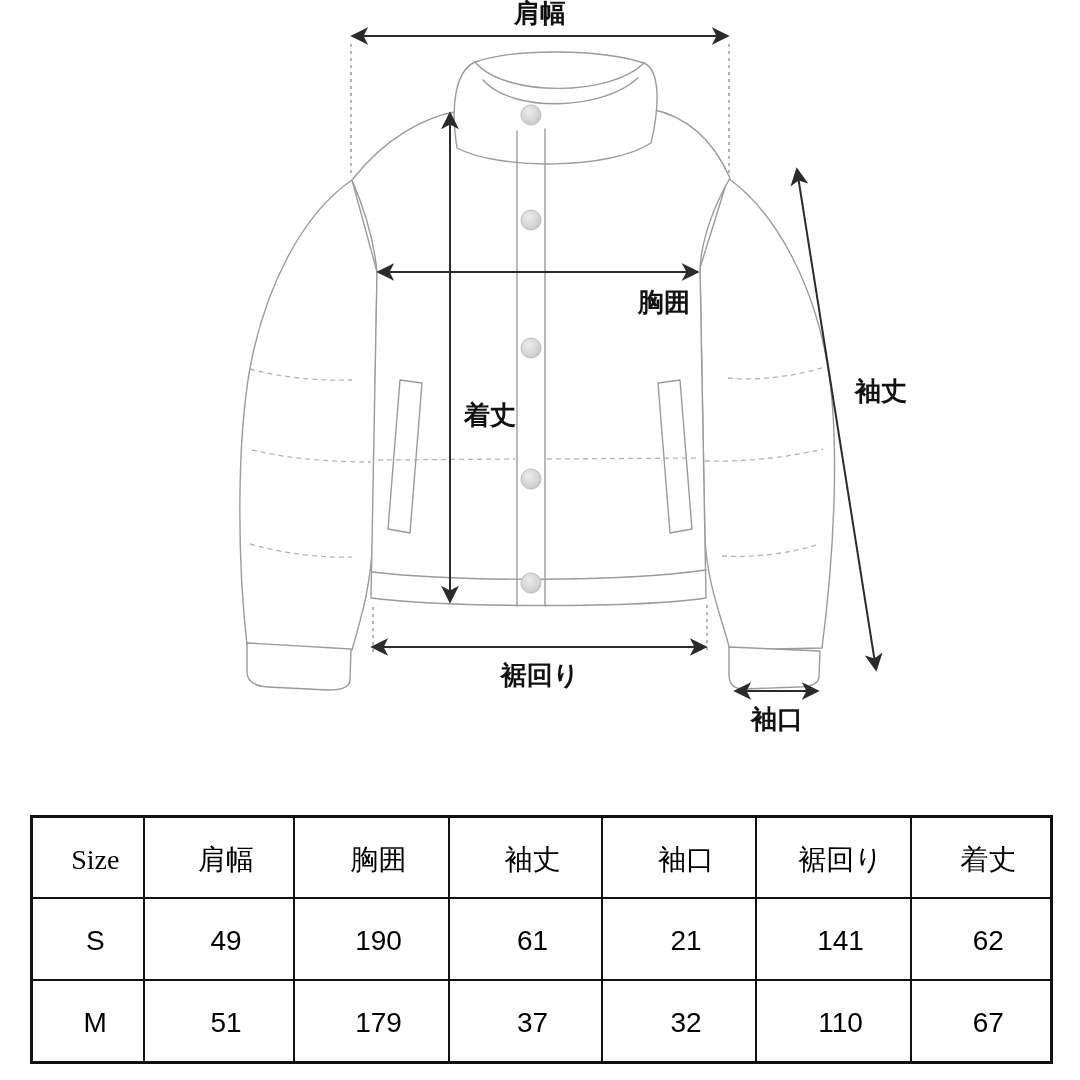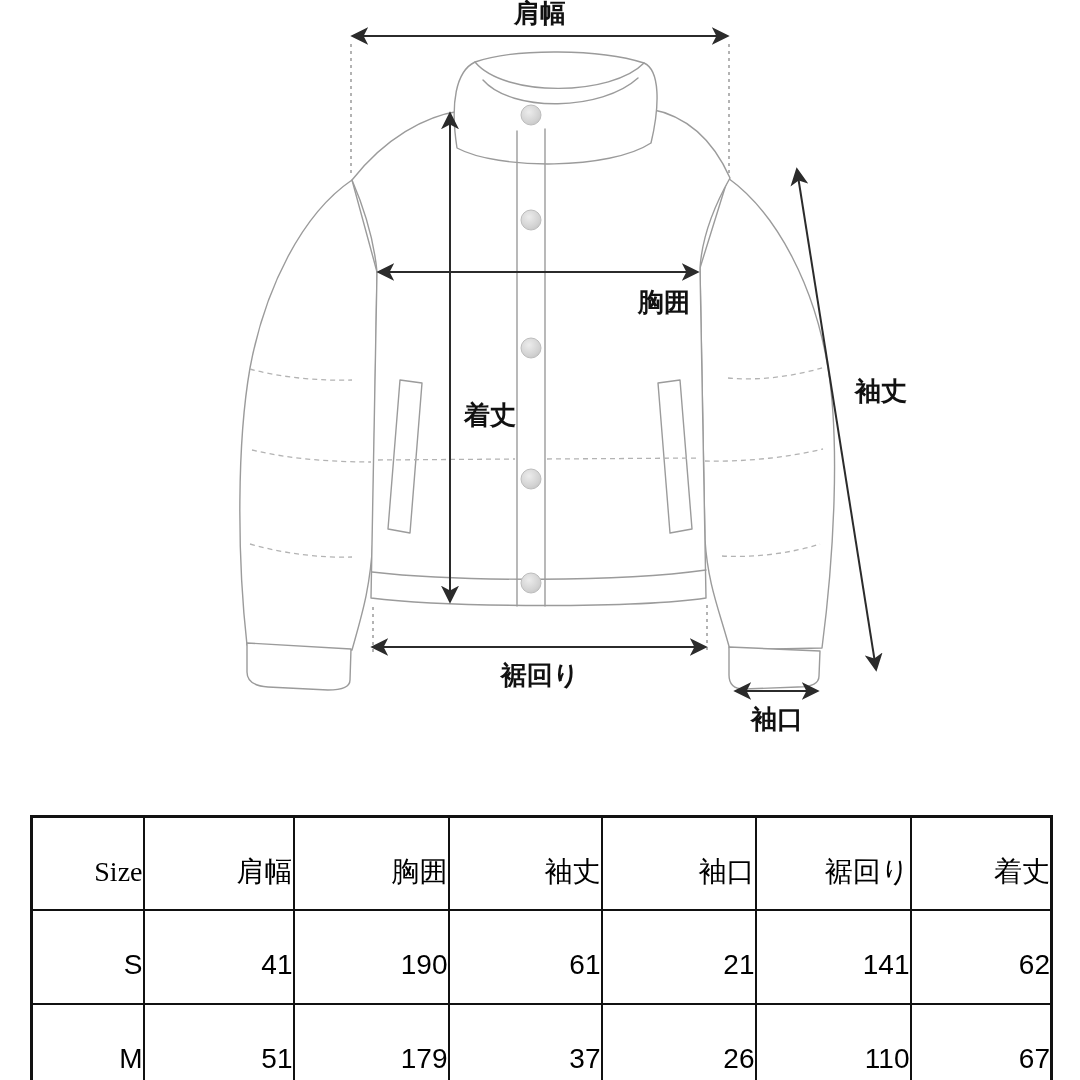--- a/index.html
+++ b/index.html
@@ -16,23 +16,23 @@
     position:absolute;left:30px;top:815px;width:1020px;height:228px;
   }
   table.size-table{
     width:1020px;height:228px;
     border-collapse:collapse;
     table-layout:fixed;
     background:#fff;
   }
   table.size-table th, table.size-table td{
     border:2px solid #111;
-    text-align:right;
+    text-align:center;
     vertical-align:middle;
-    padding:16px 0 0 15px;
+    padding:4px 0 0 15px;
     white-space:nowrap;
     overflow:hidden;
   }
   table.size-table{border:3px solid #111;}
   table.size-table th{
     font-family:"Liberation Serif", serif;
     font-weight:normal;
     font-size:28px;
     color:#000;
     height:75px;
@@ -162,32 +162,32 @@
         <th>Size</th>
         <th>肩幅</th>
         <th>胸囲</th>
         <th>袖丈</th>
         <th>袖口</th>
         <th>裾回り</th>
         <th>着丈</th>
       </tr>
       <tr>
         <td>S</td>
-        <td>41</td>
+        <td>49</td>
         <td>190</td>
         <td>61</td>
         <td>21</td>
         <td>141</td>
         <td>62</td>
       </tr>
       <tr>
         <td>M</td>
         <td>51</td>
         <td>179</td>
         <td>37</td>
-        <td>26</td>
+        <td>32</td>
         <td>110</td>
         <td>67</td>
       </tr>
     </tbody>
       </table>
   </div>
 </div>
 
 </body></html>

